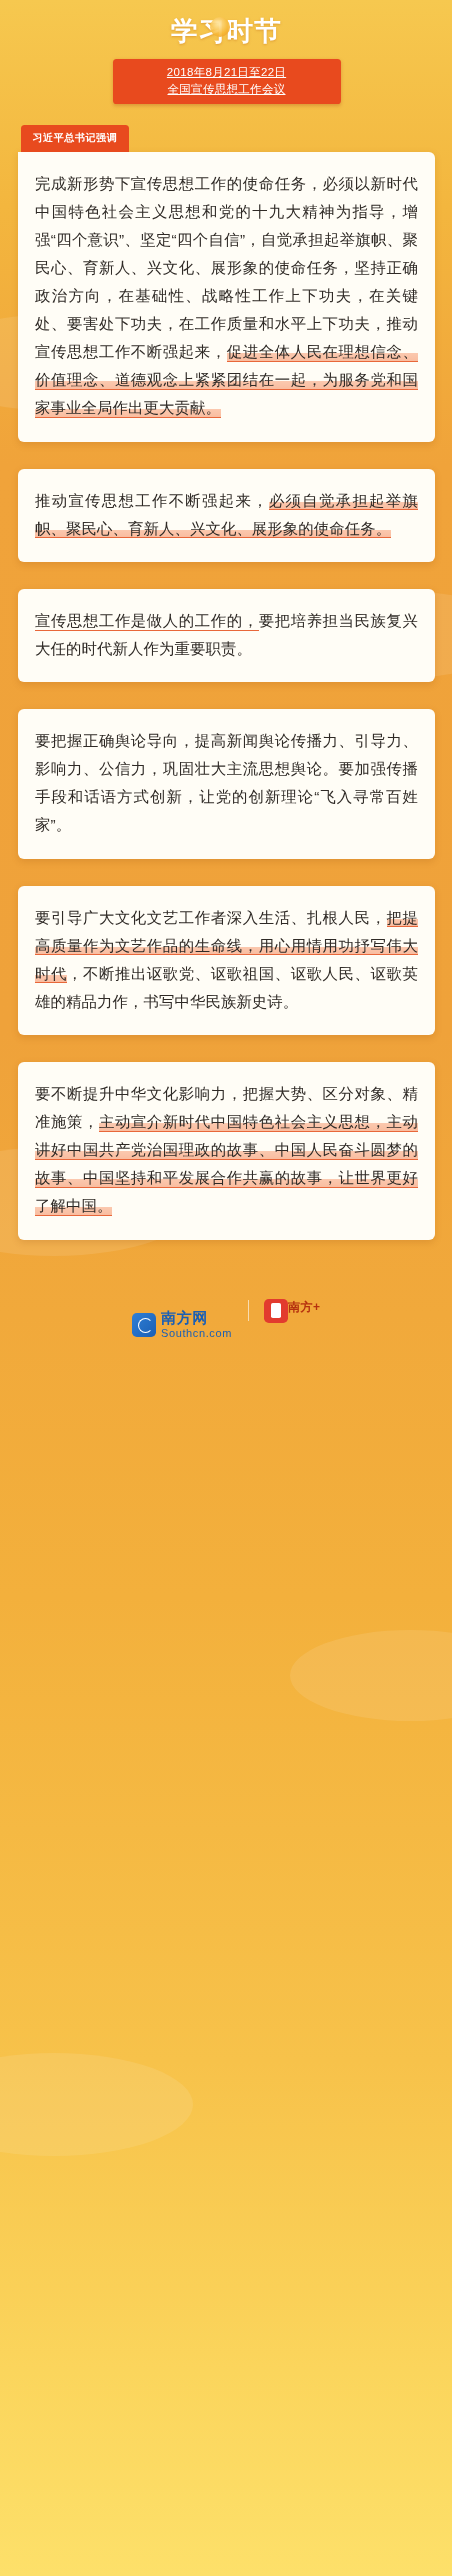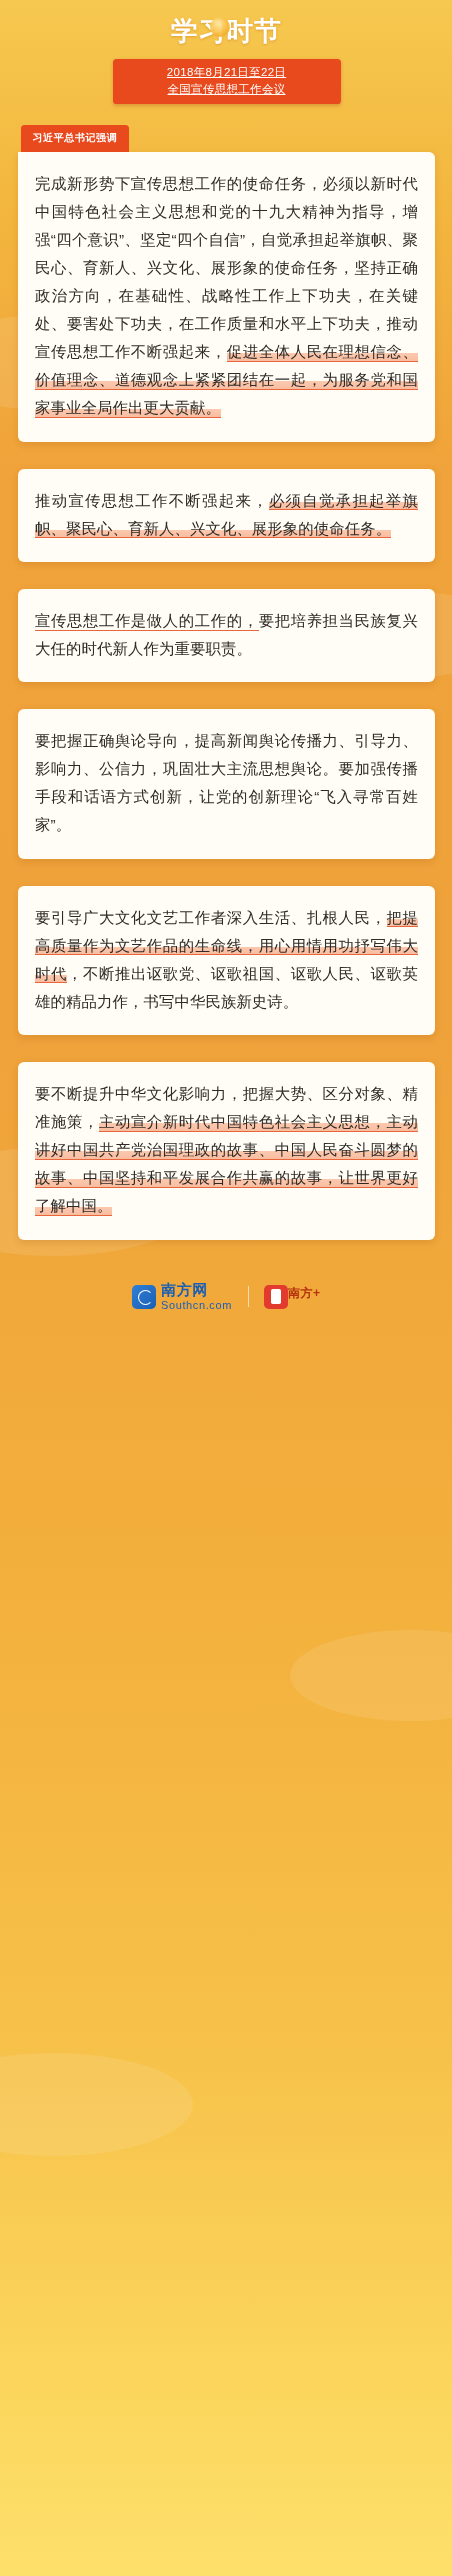--- a/index.html
+++ b/index.html
@@ -133,21 +133,21 @@
 
   
   .footer {
     margin-top: 6px;
     padding: 15.7px 0 20.5px;
     display: flex;
     align-items: center;
     justify-content: center;
     gap: 15.7px;
   }
-  .logo-nf { display: flex; align-items: center; gap: 4.8px; }
+  .logo-nf { display: flex; align-items: center; gap: 4.8px; margin-top: 28px; }
   .nf-mark {
     width: 24px; height: 24px; border-radius: 4.8px;
     background: linear-gradient(135deg,#2f7fd6,#1a5fb4);
     position: relative;
   }
   .nf-mark:after {
     content: "";
     position: absolute; left: 5.4px; top: 5.4px;
     width: 13.3px; height: 13.3px; border-radius: 50%;
     border: 1.8px solid #fff; border-right-color: transparent;

